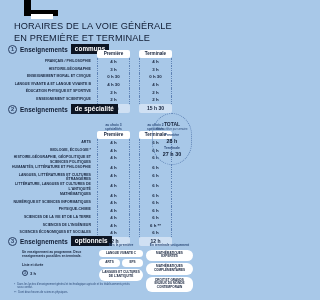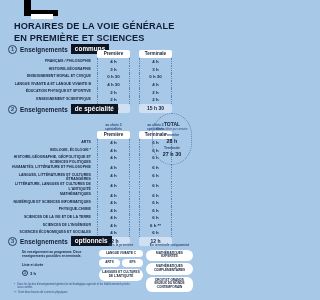--- a/index.html
+++ b/index.html
@@ -20,21 +20,21 @@
     position: absolute; left: 24px; top: 0px;
     width: 34px; height: 20px;
   }
   .logo-v { position:absolute; left:0; top:0; width:7px; height:14px; background:#000; }
   .logo-h { position:absolute; left:0; top:10px; width:34px; height:6px; background:#000; }
   .logo-w { position:absolute; left:7px; top:14px; width:22px; height:5px; background:#fff; }
 
   
   .title {
     position: absolute; left: 14px; top: 21px; width: 172px;
-    font-size: 9.2px; font-weight: bold; line-height: 11.5px;
+    font-size: 9.2px; font-weight: normal; line-height: 11.5px;
     letter-spacing: 0.15px; color:#101c33;
   }
 
   
   .sec { position: absolute; display:flex; align-items:center; gap:3px; }
   .sec-num {
     width: 9px; height: 9px; border-radius: 50%;
     border: 1px solid #2a3f63; color:#2a3f63;
     font-size: 5.6px; font-weight: bold;
     display:flex; align-items:center; justify-content:center;
@@ -138,21 +138,21 @@
 <div class="poster">
 
   <div class="logo">
     <div class="logo-v"></div>
     <div class="logo-h"></div>
     <div class="logo-w"></div>
   </div>
 
   <div class="title">
     <div>HORAIRES DE LA VOIE GÉNÉRALE</div>
-    <div>EN PREMIÈRE ET SCIENCES</div>
+    <div>EN PREMIÈRE ET TERMINALE</div>
   </div>
 
   <div class="sec" id="sec1">
     <div class="sec-num">1</div>
     <div class="sec-t1">Enseignements</div>
     <div class="sec-t2">communs</div>
   </div>
 
   <div class="tbl" id="t1">
     <div class="row thead">

